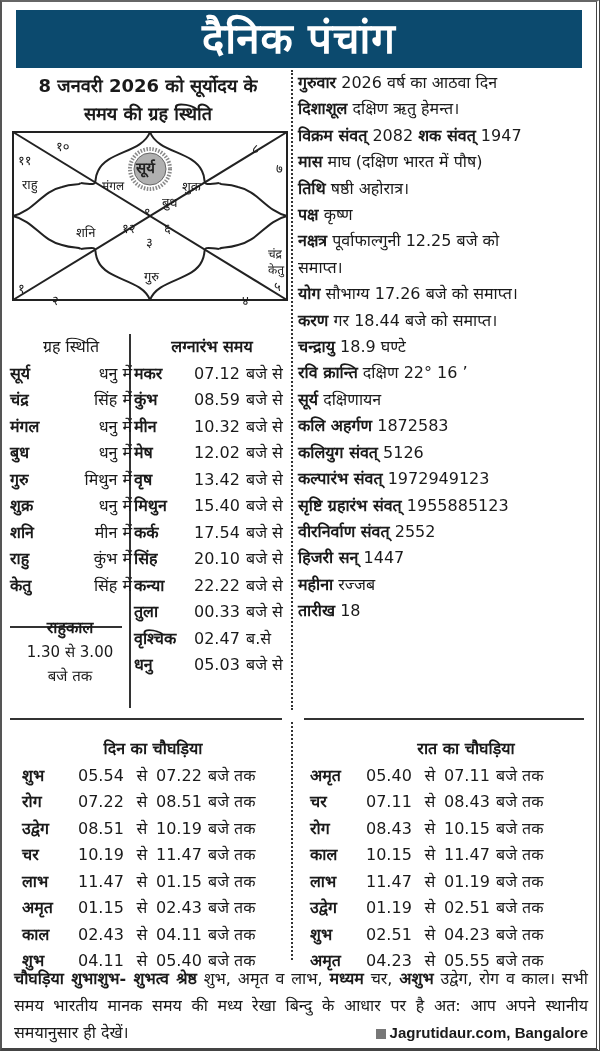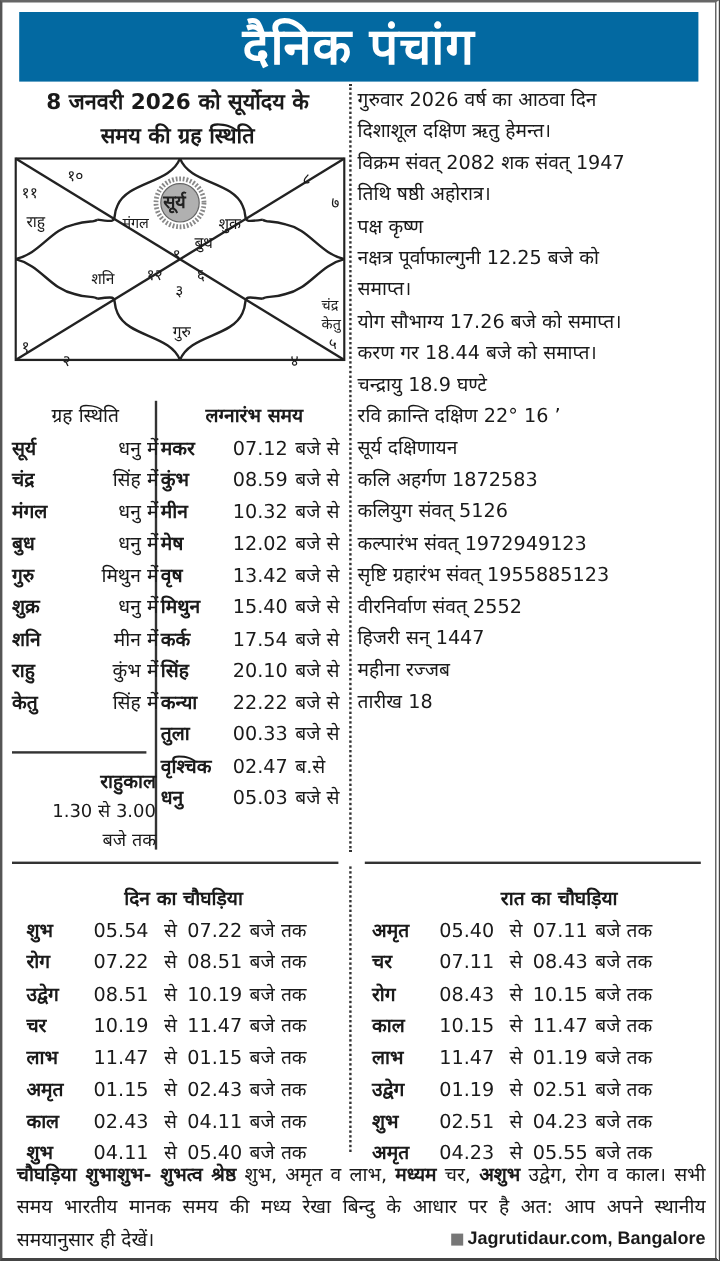--- a/index.html
+++ b/index.html
@@ -1,32 +1,32 @@
 <!DOCTYPE html>
 <html><head>
 <meta charset="utf-8">
 <style>
   html, body { margin:0; padding:0; background:#ffffff; }
   body { width:600px; height:1051px; overflow:hidden; font-family:"DejaVu Sans", sans-serif; color:#1a1a1a; }
   .frame { position:absolute; left:0; top:0; width:600px; height:1051px; box-sizing:border-box; border-left:2px solid #555; border-right:4px double #444; border-bottom:3px solid #444; border-top:2px solid #666; }
-  .banner { position:absolute; left:16px; top:10px; width:566px; height:58px; background:#0369a1; color:#fff; text-align:center; font-size:42px; line-height:58px; font-weight:bold; letter-spacing:1px; font-family:"DejaVu Sans Condensed","DejaVu Sans", sans-serif; }
+  .banner { position:absolute; left:16px; top:10px; width:566px; height:58px; background:#0c4a6e; color:#fff; text-align:center; font-size:42px; line-height:58px; font-weight:bold; letter-spacing:1px; font-family:"DejaVu Sans Condensed","DejaVu Sans", sans-serif; }
   .vdot { position:absolute; border-left:2px dotted #333; }
   .vsolid { position:absolute; border-left:2px solid #333; }
   .hline { position:absolute; border-top:2px solid #333; }
   .left-head { position:absolute; left:8px; top:72px; width:280px; text-align:center; font-weight:bold; font-size:18px; line-height:28px; }
   .chart { position:absolute; left:12px; top:131px; width:276px; height:170px; }
   .chart svg { width:100%; height:100%; }
   .right-col { position:absolute; left:298px; top:70px; width:296px; font-size:16px; line-height:26.4px; }
   .right-col .row { white-space:nowrap; }
-  .right-col b { font-weight:normal; }
+  .right-col b { font-weight:bold; }
   .grah { position:absolute; left:10px; top:334px; width:122px; font-size:16px; line-height:26.5px; }
   .grah .hdr { font-weight:normal; text-align:center; }
   .grah .r { display:flex; justify-content:space-between; }
   .grah .r b { font-weight:bold; }
-  .rahu { position:absolute; left:10px; top:640px; width:120px; text-align:right; font-size:15px; line-height:24px; }
+  .rahu { position:absolute; left:10px; top:616px; width:120px; text-align:center; font-size:15px; line-height:24px; }
   .lagna { position:absolute; left:134px; top:334px; width:156px; font-size:16px; line-height:26.5px; }
   .lagna .hdr { text-align:center; font-weight:bold; }
   .lagna .r { display:flex; white-space:nowrap; }
   .lagna .r b { width:60px; font-weight:bold; }
   .lagna .r .t { width:52px; }
   .chog { position:absolute; top:736px; font-size:16px; line-height:26.5px; }
   .chog .hdr { text-align:center; font-weight:bold; margin-bottom:0; }
   .chog .r { display:flex; white-space:nowrap; }
   .chog .r b { width:56px; font-weight:bold; }
   .chog .r .a { width:50px; }
@@ -98,20 +98,21 @@
   <div style="position:absolute; left:64px; top:92px; font-size:13px;">शनि</div>
   <div style="position:absolute; left:132px; top:136px; font-size:13px;">गुरु</div>
   <div style="position:absolute; left:256px; top:114px; font-size:12px;">चंद्र</div>
   <div style="position:absolute; left:256px; top:130px; font-size:12px;">केतु</div>
 </div>
 
 <div class="right-col">
   <div class="row"><b>गुरुवार</b><span> 2026 वर्ष का आठवा दिन</span></div>
   <div class="row"><b>दिशाशूल</b><span> दक्षिण ऋतु हेमन्त।</span></div>
   <div class="row"><b>विक्रम संवत्</b><span> 2082 </span><b>शक संवत्</b><span> 1947</span></div>
+  <div class="row"><b>मास</b><span> माघ (दक्षिण भारत में पौष)</span></div>
   <div class="row"><b>तिथि</b><span> षष्ठी अहोरात्र।</span></div>
   <div class="row"><b>पक्ष</b><span> कृष्ण</span></div>
   <div class="row"><b>नक्षत्र</b><span> पूर्वाफाल्गुनी 12.25 बजे को</span></div>
   <div class="row"><b></b><span>समाप्त।</span></div>
   <div class="row"><b>योग</b><span> सौभाग्य 17.26 बजे को समाप्त।</span></div>
   <div class="row"><b>करण</b><span> गर 18.44 बजे को समाप्त।</span></div>
   <div class="row"><b>चन्द्रायु</b><span> 18.9 घण्टे</span></div>
   <div class="row"><b>रवि क्रान्ति</b><span> दक्षिण 22° 16 ’</span></div>
   <div class="row"><b>सूर्य</b><span>  दक्षिणायन</span></div>
   <div class="row"><b>कलि अहर्गण</b><span> 1872583</span></div>

